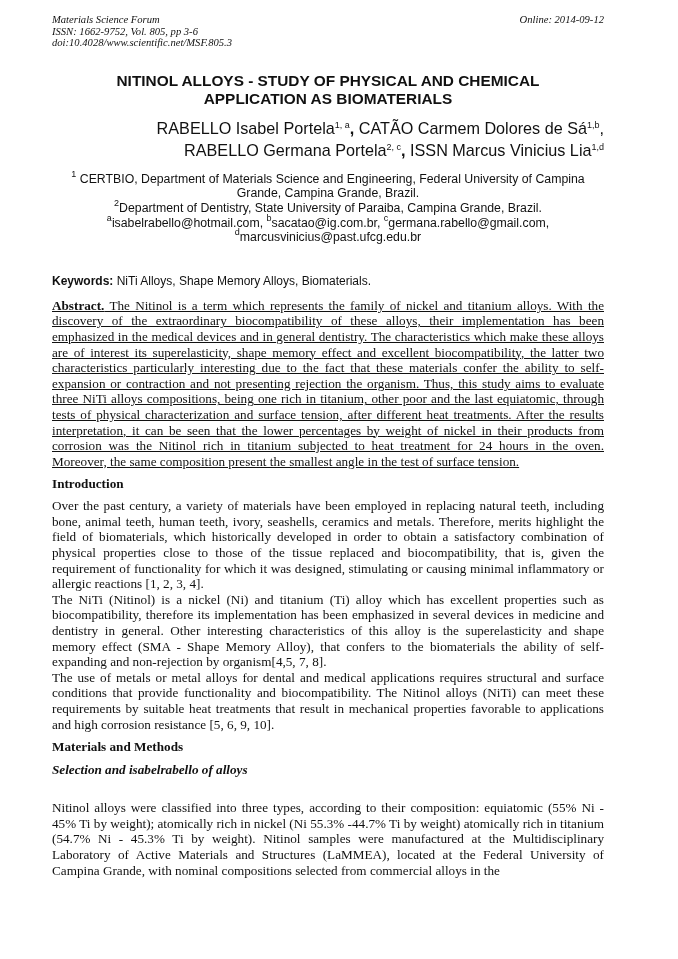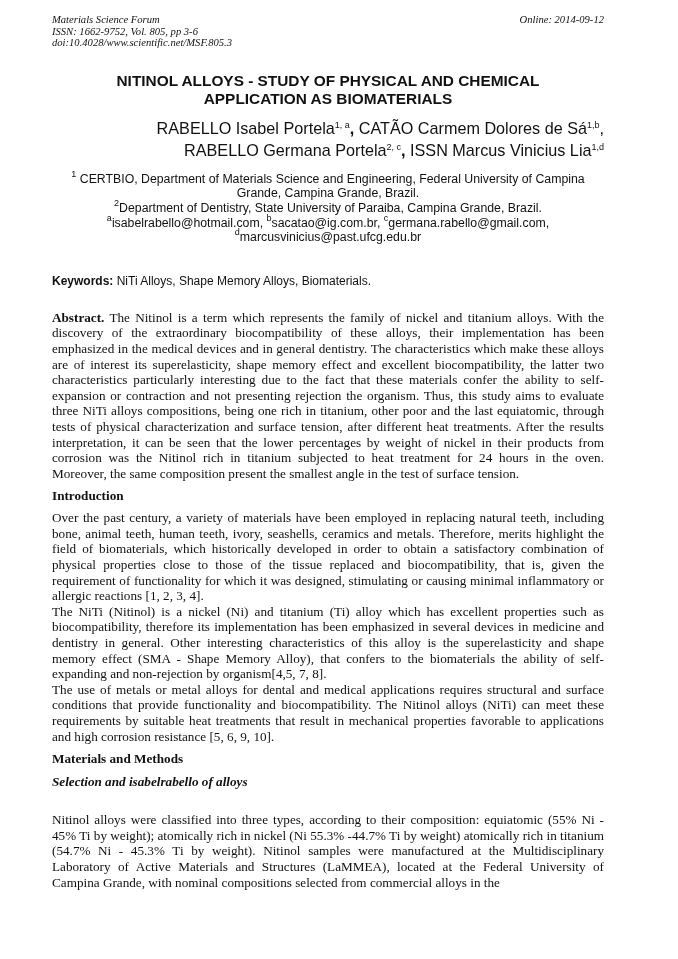--- a/index.html
+++ b/index.html
@@ -8,21 +8,21 @@
   .hdr { font-family: "Liberation Serif", serif; font-style: italic; font-size: 10.6px; line-height: 11.6px; position: relative; }
   .hdr .right { position: absolute; right: 0; top: 0; }
   .title { font-family: "Liberation Sans", sans-serif; font-weight: bold; font-size: 15.4px; line-height: 18px; text-align: center; margin-top: 23px; }
   .authors { font-family: "Liberation Sans", sans-serif; font-size: 16.2px; line-height: 22px; text-align: right; margin-top: 9px; }
   .authors sup, .affil sup { font-size: 9px; vertical-align: 6px; line-height: 0; }
   .authors .comma { font-weight: bold; }
   .affil { font-family: "Liberation Sans", sans-serif; font-size: 12.3px; line-height: 14.6px; text-align: center; margin-top: 11px; }
   .keywords { font-family: "Liberation Sans", sans-serif; font-size: 12px; line-height: 15px; margin-top: 29px; }
   .keywords b { font-weight: bold; }
   .serif { font-family: "Liberation Serif", serif; font-size: 13.2px; line-height: 15.6px; text-align: justify; }
-  .abstract { margin-top: 21px; }
+  .abstract { margin-top: 9px; text-decoration: underline; }
   .abstract b { font-weight: bold; }
   .h1 { font-family: "Liberation Serif", serif; font-weight: bold; font-size: 13.2px; line-height: 16px; margin-top: 7px; margin-bottom: 6px; }
   .h2 { font-family: "Liberation Serif", serif; font-weight: bold; font-style: italic; font-size: 13.2px; line-height: 16px; margin-top: 7px; }
   p { margin: 0; }
   .mm { }
   .sel-gap { margin-top: 22px; }
 </style>
 </head>
 <body>
 

